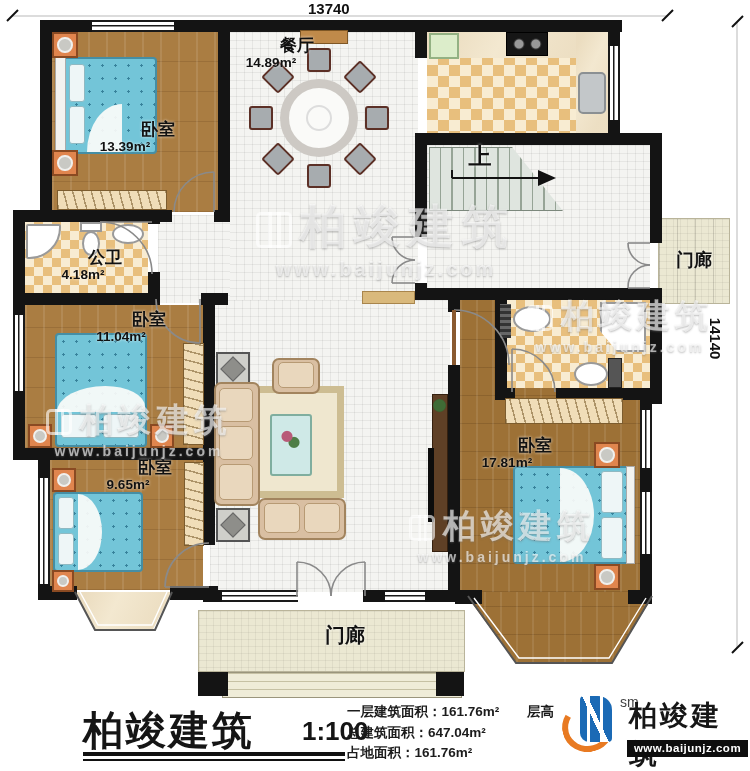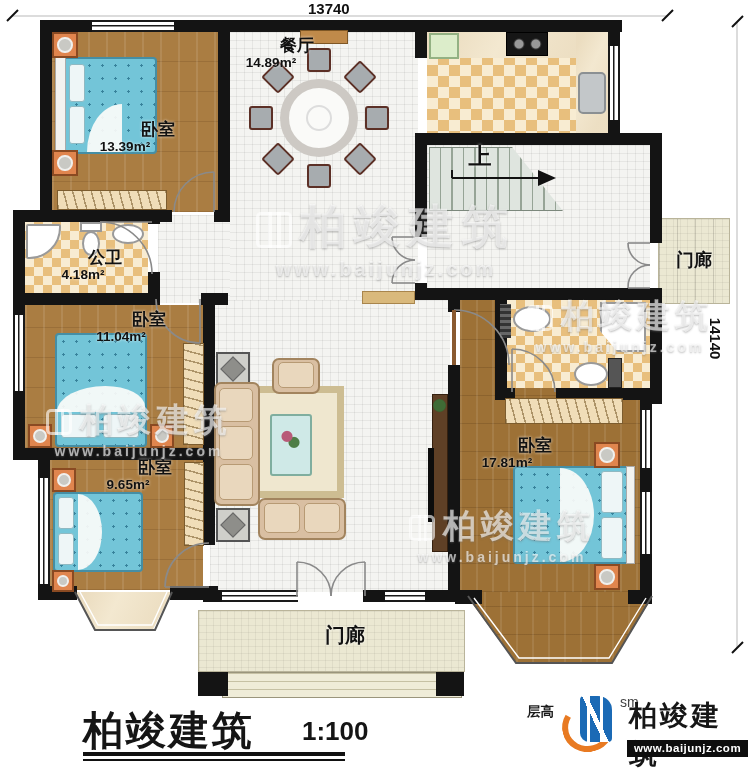--- a/index.html
+++ b/index.html
@@ -334,20 +334,25 @@
   <div class="wm" style="left:382px;top:504px;width:240px;font-size:33px;letter-spacing:5px">
     <span class="bi" style="width:26px;height:26px"></span><span>柏竣建筑</span>
     <span class="url" style="font-size:14px">www.baijunjz.com</span>
   </div>
 
   <div id="f-title"><span>柏竣建筑</span></div>
   <div id="f-scale"><span>1:100</span></div>
   <div class="tline" style="left:83px;top:752px;width:262px;height:4px"></div>
   <div class="tline" style="left:83px;top:759px;width:262px;height:2px"></div>
 
+  <div class="abs" style="left:347px;top:702px">
+    <div class="stat"><span>一层建筑面积：</span><span>161.76m²</span></div>
+    <div class="stat"><span>总建筑面积：</span><span>647.04m²</span></div>
+    <div class="stat"><span>占地面积：</span><span>161.76m²</span></div>
+  </div>
   <div class="abs stat" style="left:527px;top:702px"><span>层高：</span></div>
 
   <div class="abs" style="left:558px;top:686px;width:192px;height:82px;background:#fff">
     <div class="abs" style="left:4px;top:8px;width:60px;height:62px">
       <div class="abs" style="left:0;top:8px;width:52px;height:50px;border:6px solid transparent;border-left-color:#e87a22;border-bottom-color:#e87a22;border-radius:50%;transform:rotate(-15deg)"></div>
       <div class="abs" style="left:18px;top:2px;width:32px;height:46px;background:linear-gradient(65deg,transparent 44%,#fff 44% 54%,transparent 54%),linear-gradient(90deg,#1b6ab5 0 7px,#fff 7px 10px,#1b6ab5 10px 20px,#fff 20px 23px,#1b6ab5 23px);border-radius:4px 14px 4px 9px"></div>
       <div class="abs" style="left:58px;top:0;font-size:14px;color:#444"><span>sm</span></div>
     </div>
     <div id="logo-brand" style="left:71px;top:11px"><span>柏竣建筑</span></div>
     <div id="logo-bar" style="left:69px;top:54px"><span>www.baijunjz.com</span></div>

